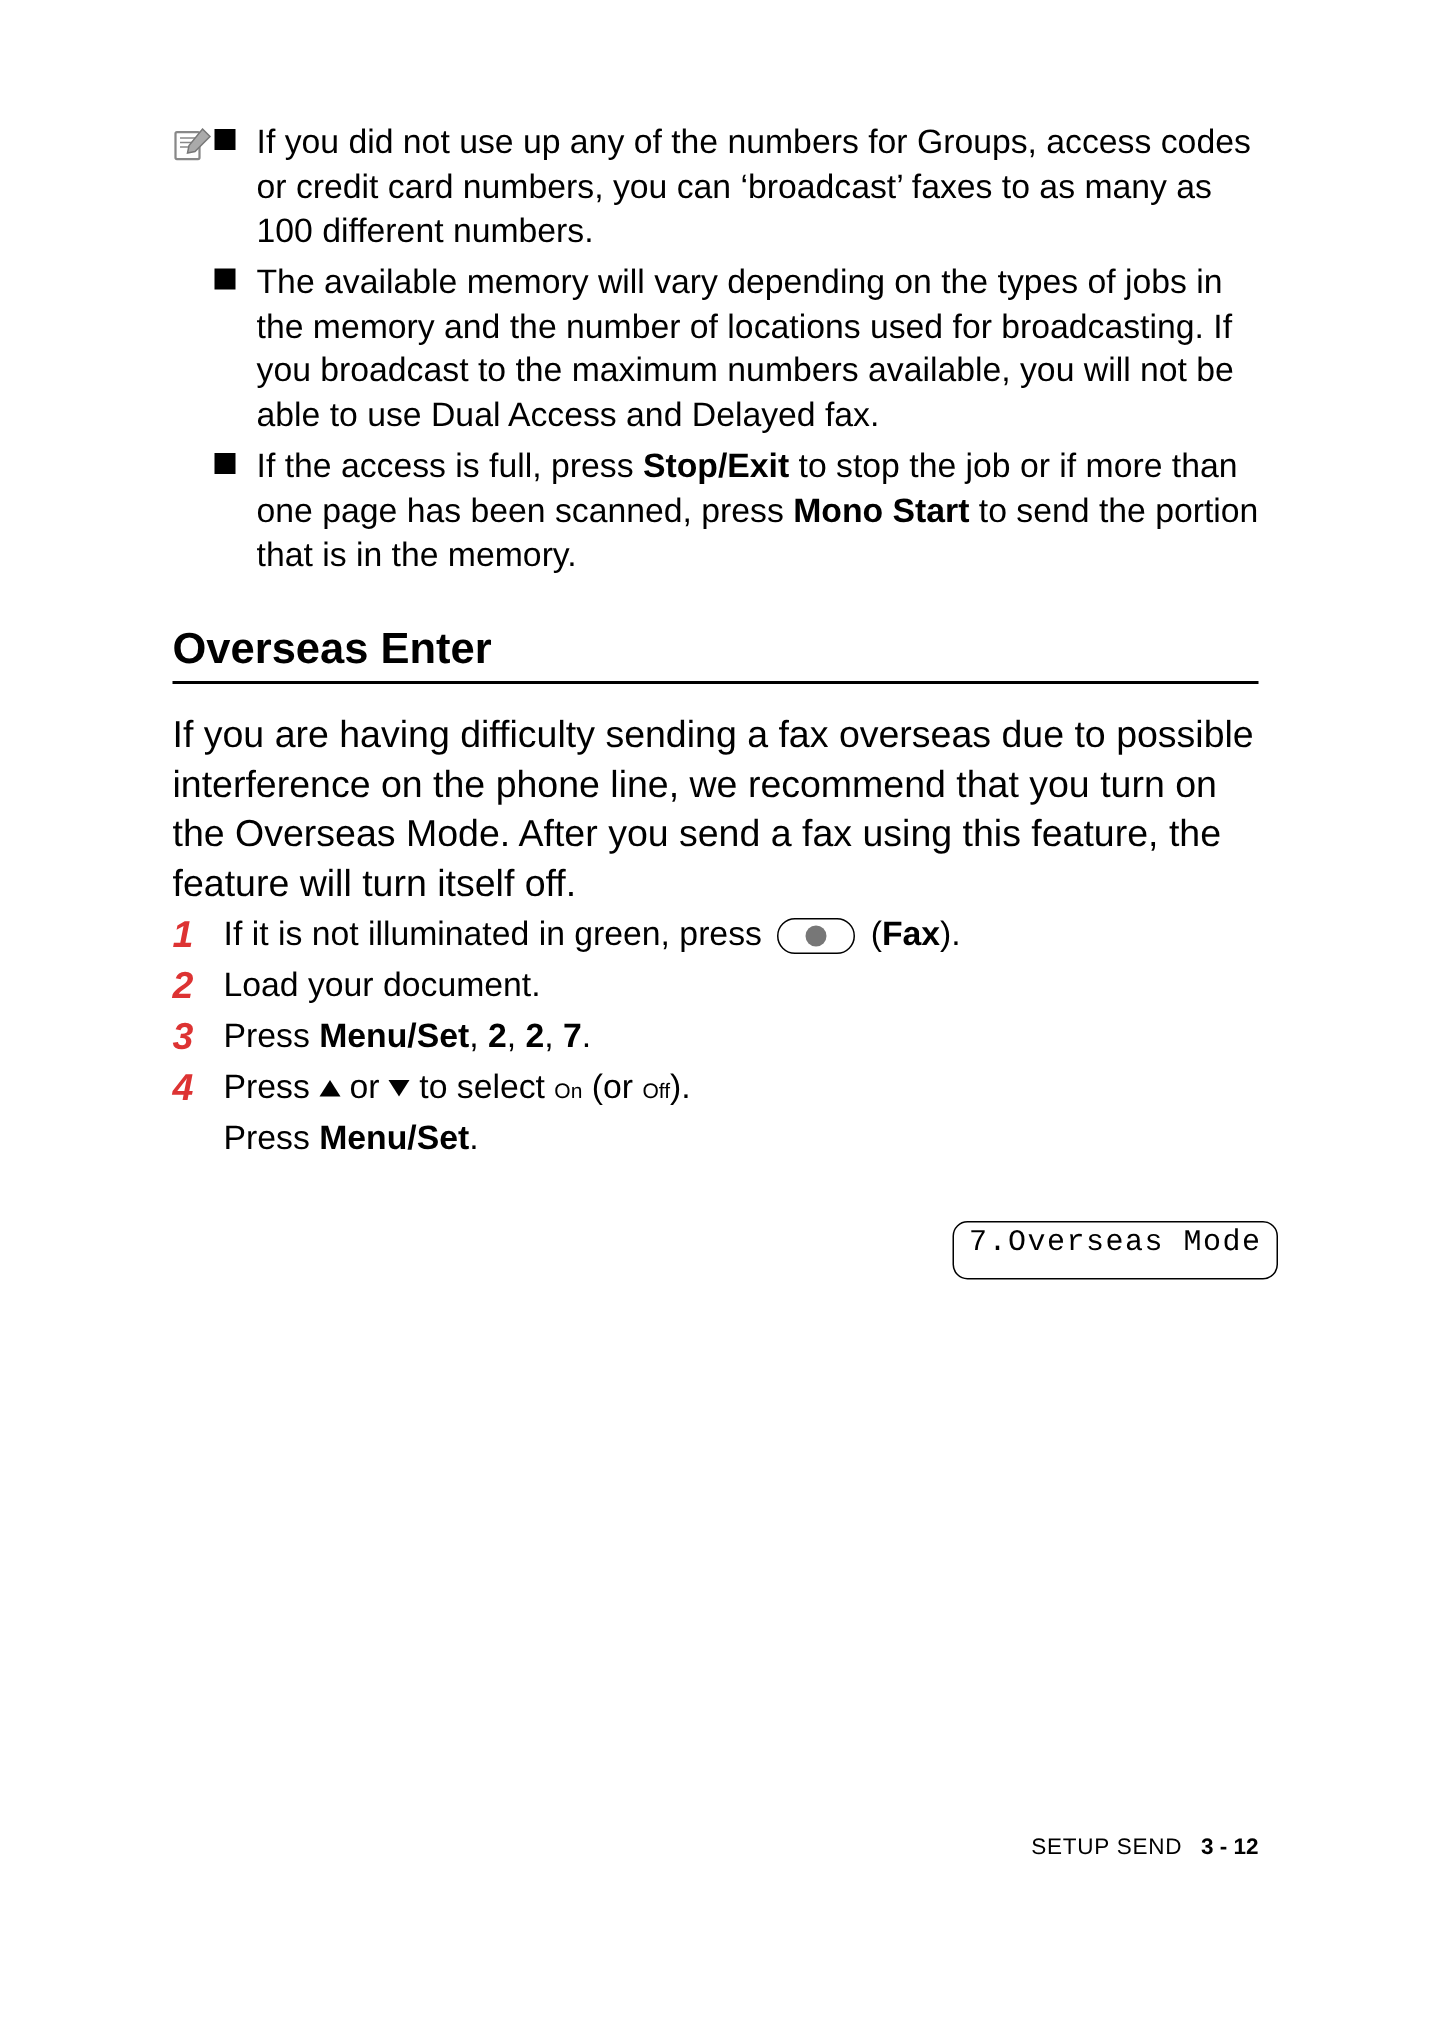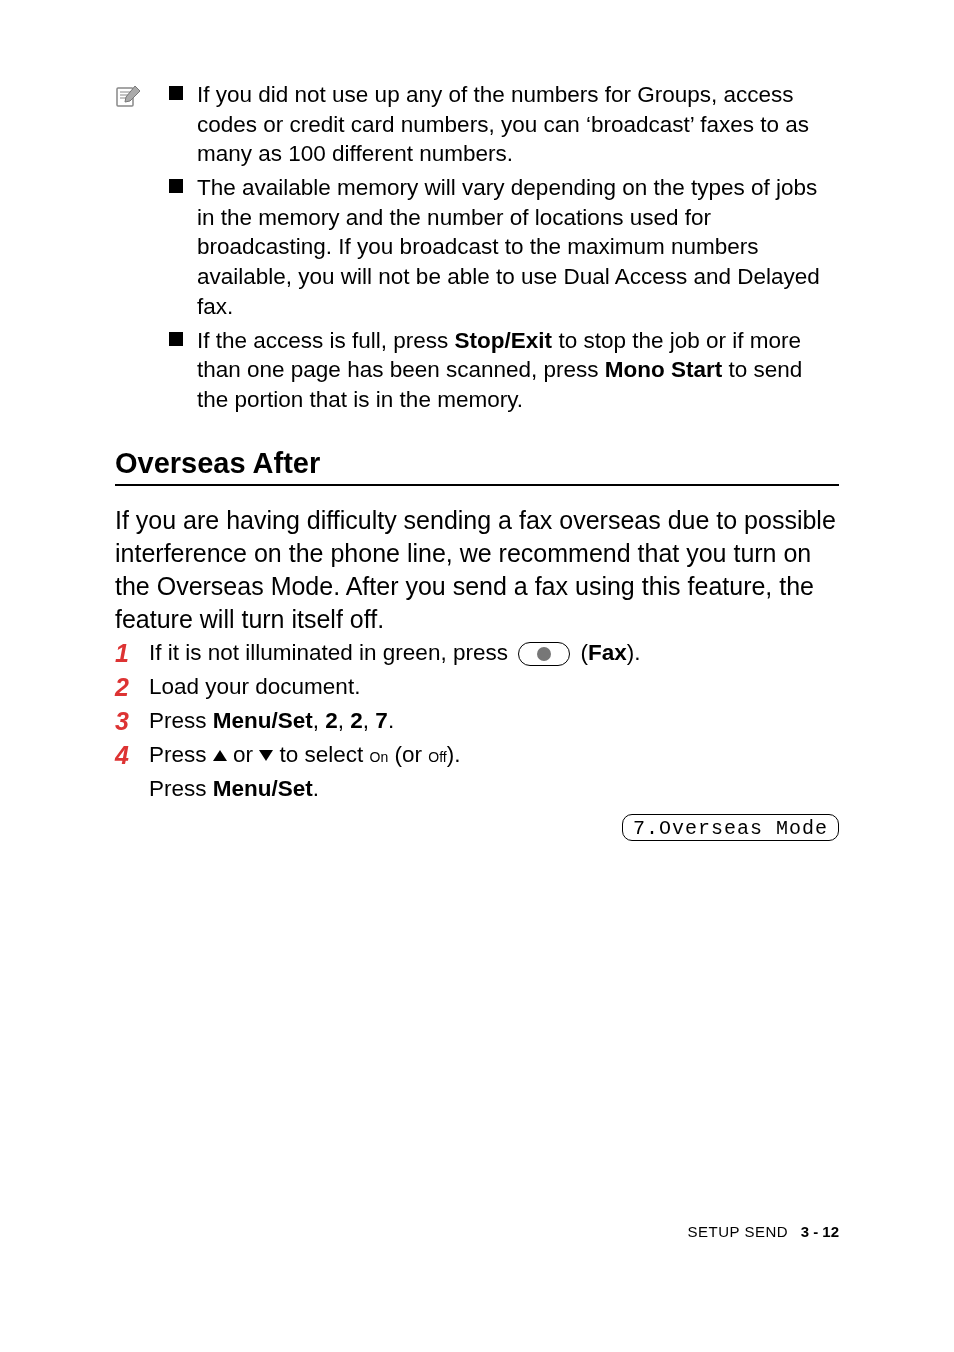--- a/index.html
+++ b/index.html
@@ -8,21 +8,21 @@
       height: 1352px;
       background: #fff;
       font-family: Arial, Helvetica, sans-serif;
       color: #000;
       position: relative;
       padding: 80px 115px 0 115px;
     }
     .note-section {
       display: flex;
       align-items: flex-start;
-      gap: 26px;
+      gap: 0;
     }
     .note-icon {
       width: 28px;
       flex-shrink: 0;
       margin-top: 2px;
     }
     .bullets {
       flex: 1;
     }
     .bullet-item {
@@ -98,25 +98,25 @@
       left: 50%;
       top: 50%;
       transform: translate(-50%, -50%);
       width: 14px;
       height: 14px;
       background: #777;
       border-radius: 50%;
     }
     .lcd-box {
       position: absolute;
-      right: 115px;
+      right: 102px;
       top: 814px;
       border: 1.5px solid #000;
       border-radius: 10px;
-      padding: 2px 10px 0 10px;
+      padding: 2px 10px 12px 10px;
       font-family: "Courier New", monospace;
       font-size: 20px;
       letter-spacing: 1px;
       white-space: nowrap;
     }
     .mono {
       font-family: Liberation Sans, sans-serif;
       font-size: 14px;
     }
     .tri-up, .tri-down {
@@ -174,21 +174,21 @@
     </div>
     <div class="bullet-item">
       <div class="square-bullet"></div>
       <div class="bullet-text">
         <span>If the access is full, press </span><b>Stop/Exit</b><span> to stop the job or if more than one page has been scanned, press </span><b>Mono Start</b><span> to send the portion that is in the memory.</span>
       </div>
     </div>
   </div>
 </div>
 
-<h2 class="heading">Overseas After</h2>
+<h2 class="heading">Overseas Enter</h2>
 <hr class="hr">
 
 <p class="intro">If you are having difficulty sending a fax overseas due to possible interference on the phone line, we recommend that you turn on the Overseas Mode. After you send a fax using this feature, the feature will turn itself off.</p>
 
 <div class="steps">
 
   <div class="step-row">
     <div class="step-num">1</div>
     <div class="step-text">
       <span>If it is not illuminated in green, press </span><span class="fax-button"></span><span> (</span><b>Fax</b><span>).</span>

